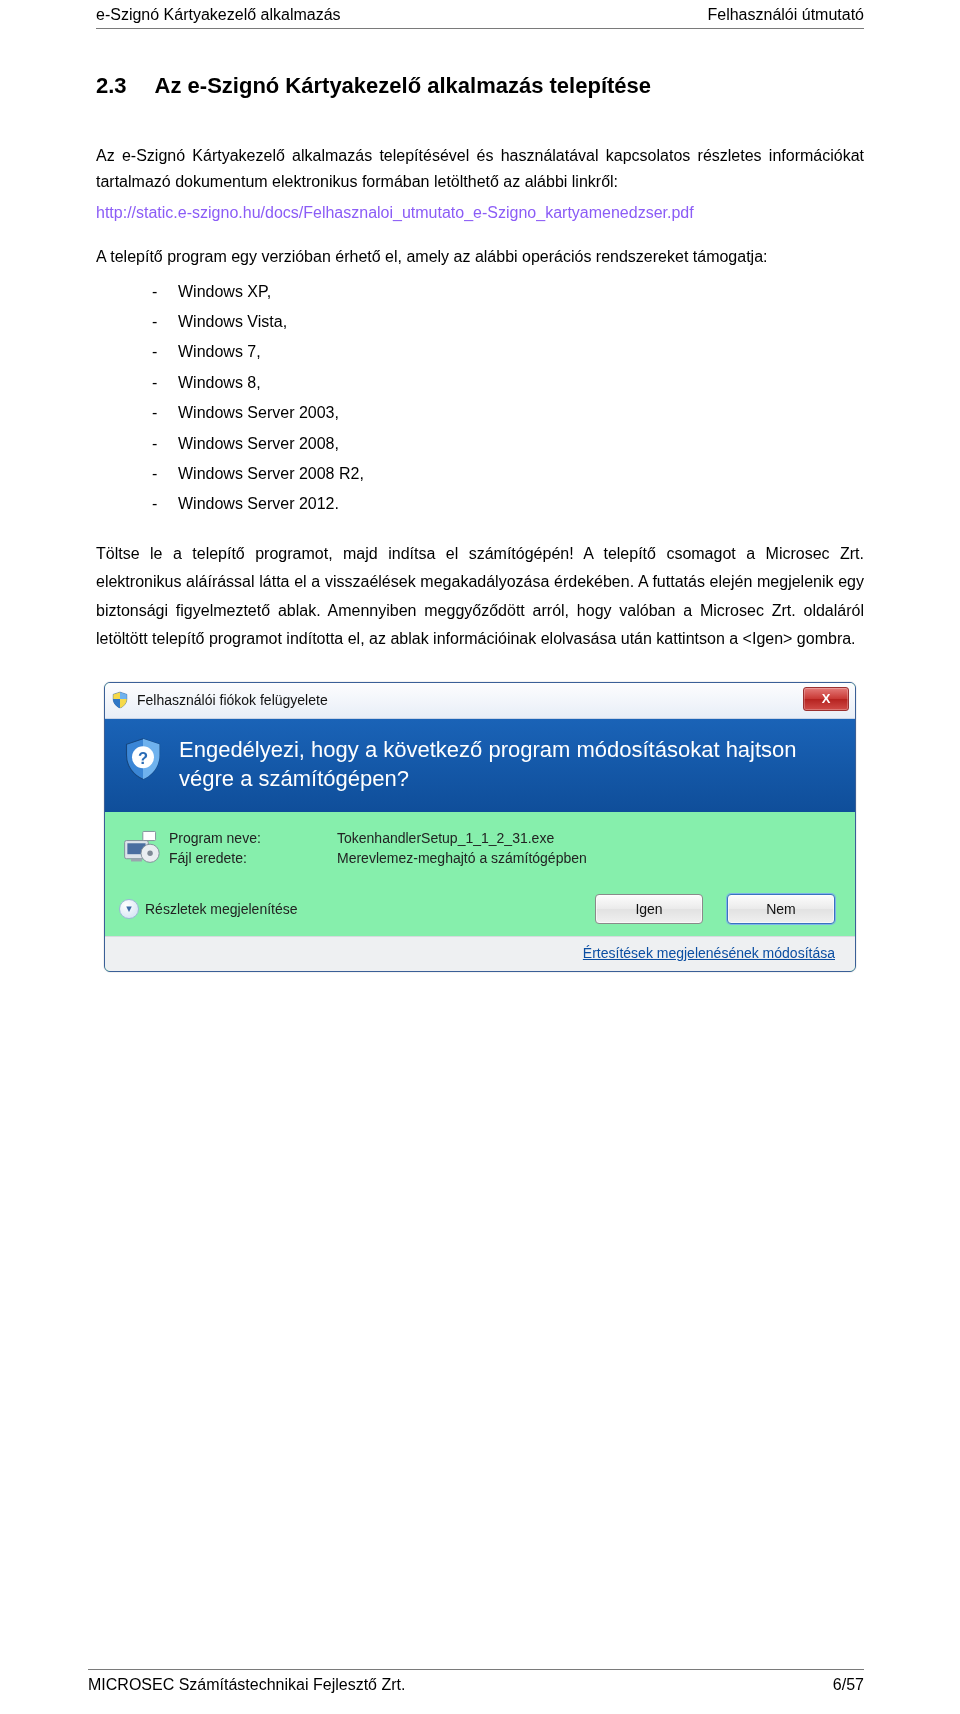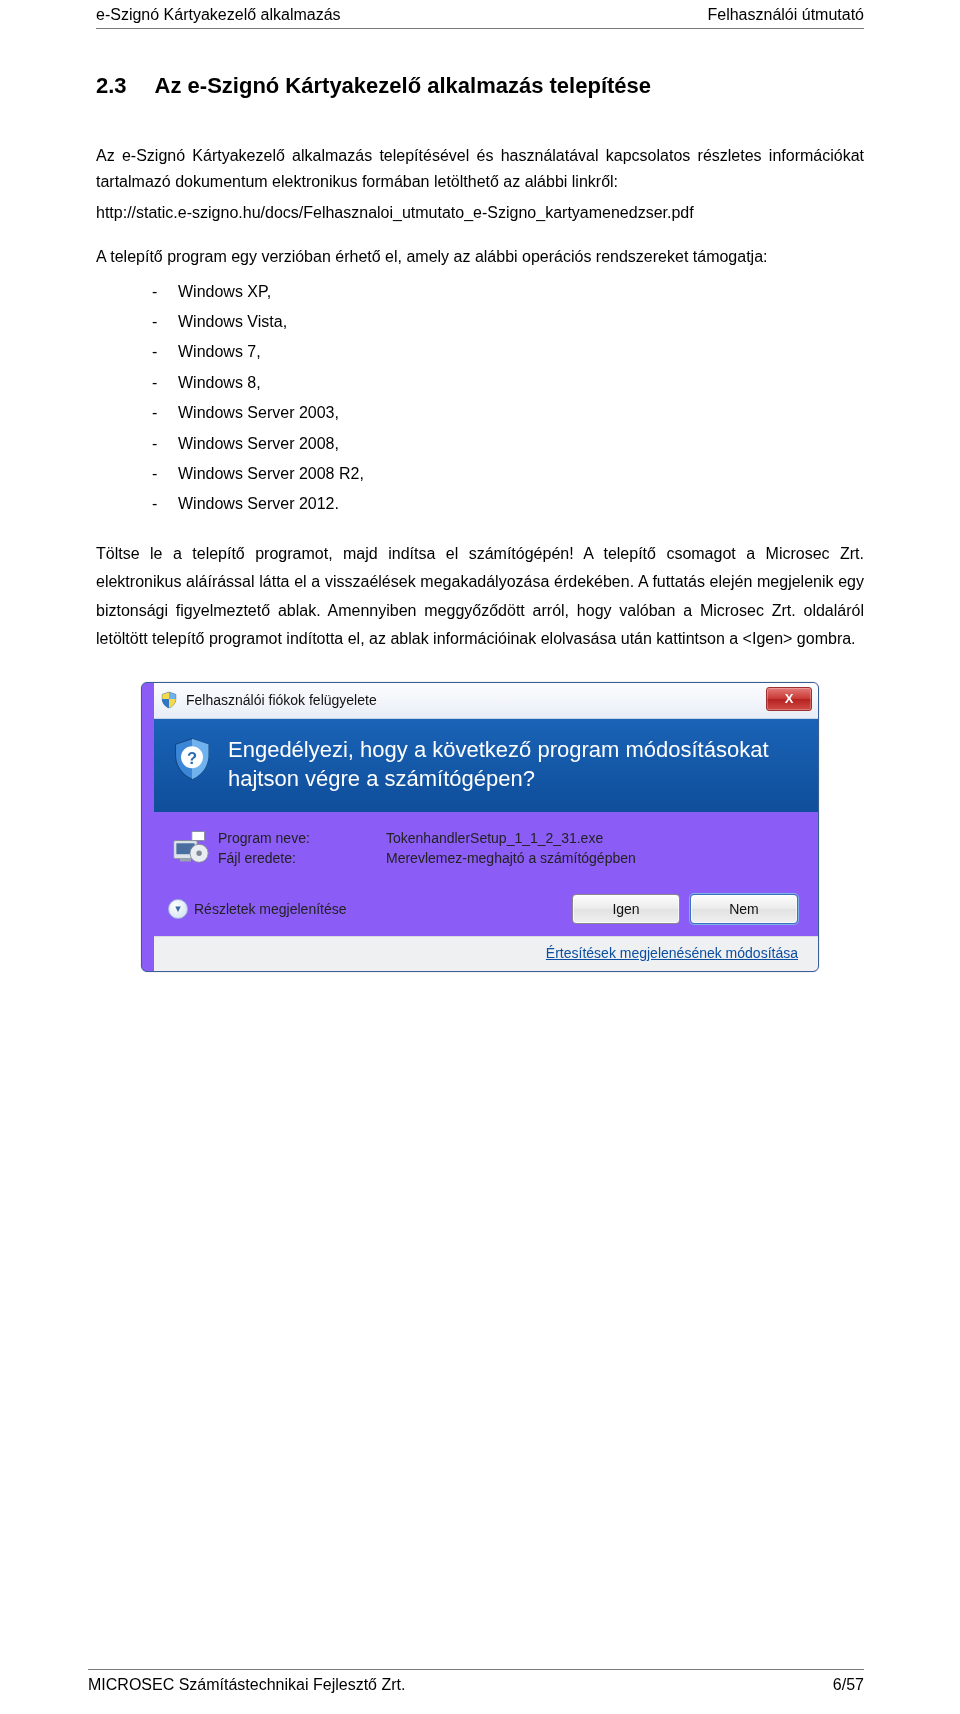--- a/index.html
+++ b/index.html
@@ -33,21 +33,21 @@
     margin-bottom: 44px;
   }
   h2.section-title .sec-num { display:inline-block; margin-right: 28px; }
   p.body {
     font-size: 16px;
     line-height: 1.65;
     text-align: justify;
     margin-bottom: 18px;
   }
   p.body.no-gap { margin-bottom: 4px; }
-  a.link { color: #000000; text-decoration: none; }
+  a.link { color: #8b5cf6; text-decoration: none; }
   ul.os-list {
     list-style: none;
     margin: 6px 0 20px 56px;
   }
   ul.os-list li {
     font-size: 16px;
     line-height: 1.9;
   }
   ul.os-list li .dash { display:inline-block; width: 26px; }
   p.body2 {
@@ -56,29 +56,28 @@
     text-align: justify;
     margin-bottom: 28px;
   }
   .dialog-wrap {
     display:flex;
     justify-content:center;
     margin-top: 4px;
   }
   
   .uac {
-    width: 678px;
+    width: 752px;
     border: 1px solid #3a5f97;
-    background: #8b5cf6;
+    background: #86efac;
     font-family: "Segoe UI", Tahoma, sans-serif;
     font-size: 14px;
     box-shadow: 0 0 0 1px rgba(0,0,0,0.05);
     border-radius: 6px;
     overflow: hidden;
-    padding-left: 12px;
   }
   .uac-title {
     height: 36px;
     background: linear-gradient(#fdfdfe, #e8eef7);
     border-bottom: 1px solid #c7d3e6;
     display:flex;
     align-items:center;
     padding: 0 6px;
     position: relative;
   }
@@ -133,21 +132,21 @@
     display:flex; align-items:center; gap:6px;
     color:#222; font-size:14px;
   }
   .chevron {
     width:20px; height:20px; border-radius:50%;
     border:1px solid #9db7d8;
     background: radial-gradient(circle at 35% 30%, #fff, #dbe8f6 70%);
     display:flex; align-items:center; justify-content:center;
     color:#3b6aa6; font-size:11px;
   }
-  .uac-buttons { display:flex; gap:10px;justify-content:space-between; }
+  .uac-buttons { display:flex; gap:24px;justify-content:space-between; }
   .uac-btn {
     min-width: 108px;
     height: 30px;
     border: 1px solid #8a8a8a;
     border-radius: 4px;
     background: linear-gradient(#fdfdfd,#ebebeb 48%,#e2e2e2 52%,#f0f0f0);
     font-size: 14px;
     display:flex; align-items:center; justify-content:center;
     color:#111;
     box-shadow: inset 0 0 0 1px rgba(255,255,255,0.6);

